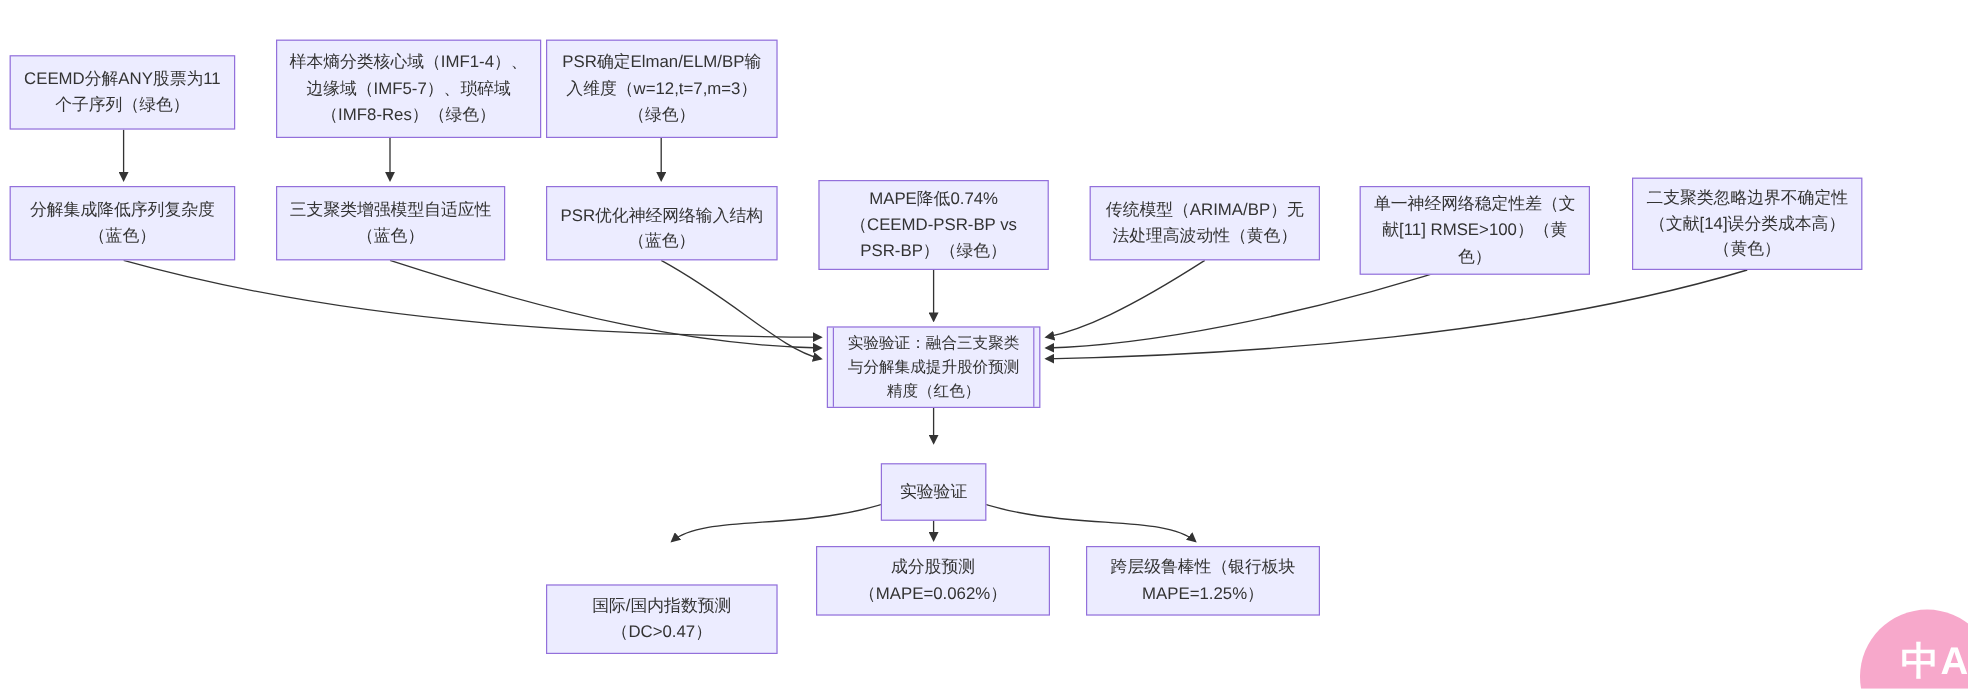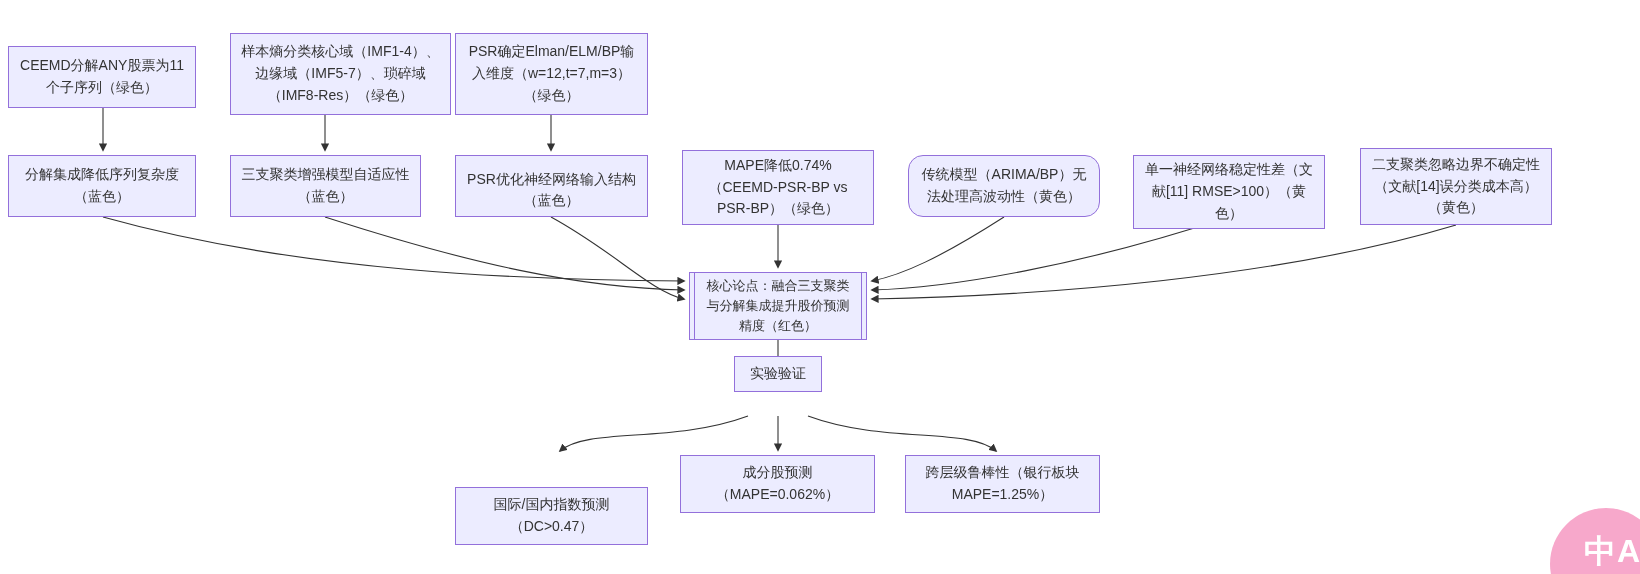--- a/index.html
+++ b/index.html
@@ -84,37 +84,37 @@
   </div>
 
   <div class="node" style="left:455px;top:155px;width:193px;height:62px;align-items:flex-end;">
     <span>PSR优化神经网络输入结构（蓝色）</span>
   </div>
 
   <div class="node" style="left:682px;top:150px;width:192px;height:75px;">
     <span>MAPE降低0.74%（CEEMD-PSR-BP vs PSR-BP）（绿色）</span>
   </div>
 
-  <div class="node" style="left:908px;top:155px;width:192px;height:62px;border-radius:15px;">
+  <div class="node" style="left:908px;top:155px;width:192px;height:62px;">
     <span>传统模型（ARIMA/BP）无法处理高波动性（黄色）</span>
   </div>
 
   <div class="node" style="left:1133px;top:155px;width:192px;height:74px;">
     <span>单一神经网络稳定性差（文献[11] RMSE&gt;100）（黄色）</span>
   </div>
 
   <div class="node" style="left:1360px;top:148px;width:192px;height:77px;">
     <span>二支聚类忽略边界不确定性（文献[14]误分类成本高）（黄色）</span>
   </div>
 
   <div class="node node-core" style="left:689px;top:272px;width:178px;height:68px;">
-    <span>核心论点：融合三支聚类与分解集成提升股价预测精度（红色）</span>
+    <span>实验验证：融合三支聚类与分解集成提升股价预测精度（红色）</span>
   </div>
 
-  <div class="node" style="left:734px;top:356px;width:88px;height:36px;">
+  <div class="node" style="left:734px;top:386px;width:88px;height:48px;">
     <span>实验验证</span>
   </div>
 
   <div class="node" style="left:455px;top:455px;width:193px;height:58px;margin-top:32px;">
     <span>国际/国内指数预测（DC&gt;0.47）</span>
   </div>
 
   <div class="node" style="left:680px;top:455px;width:195px;height:58px;">
     <span>成分股预测（MAPE=0.062%）</span>
   </div>

